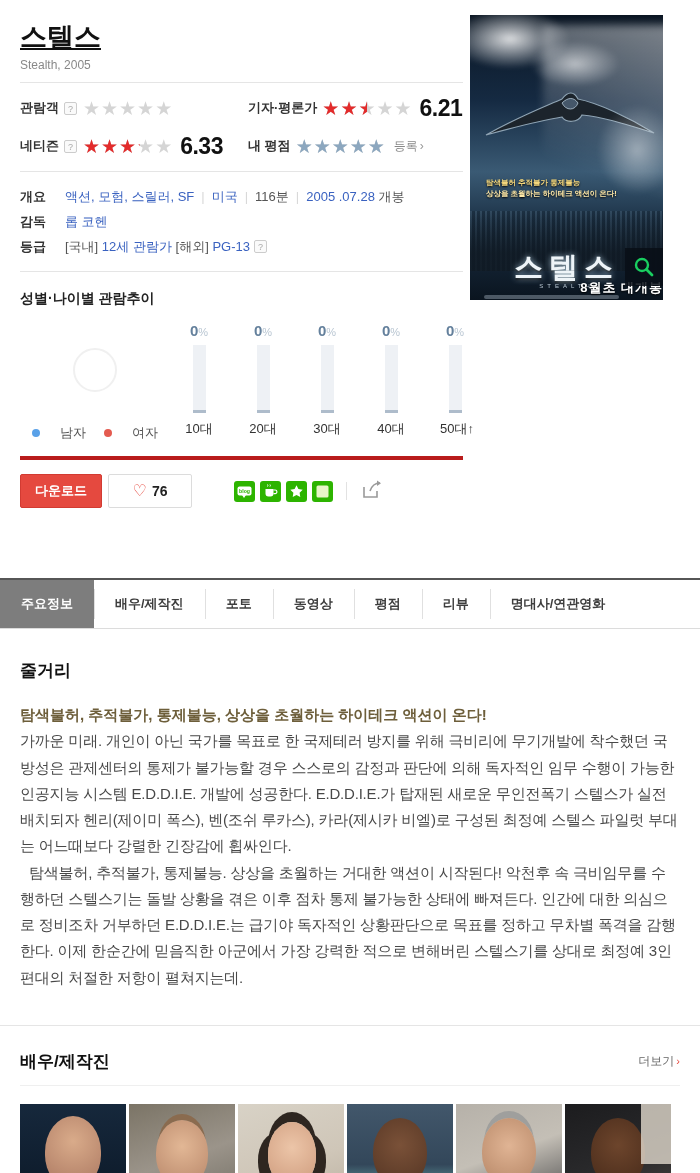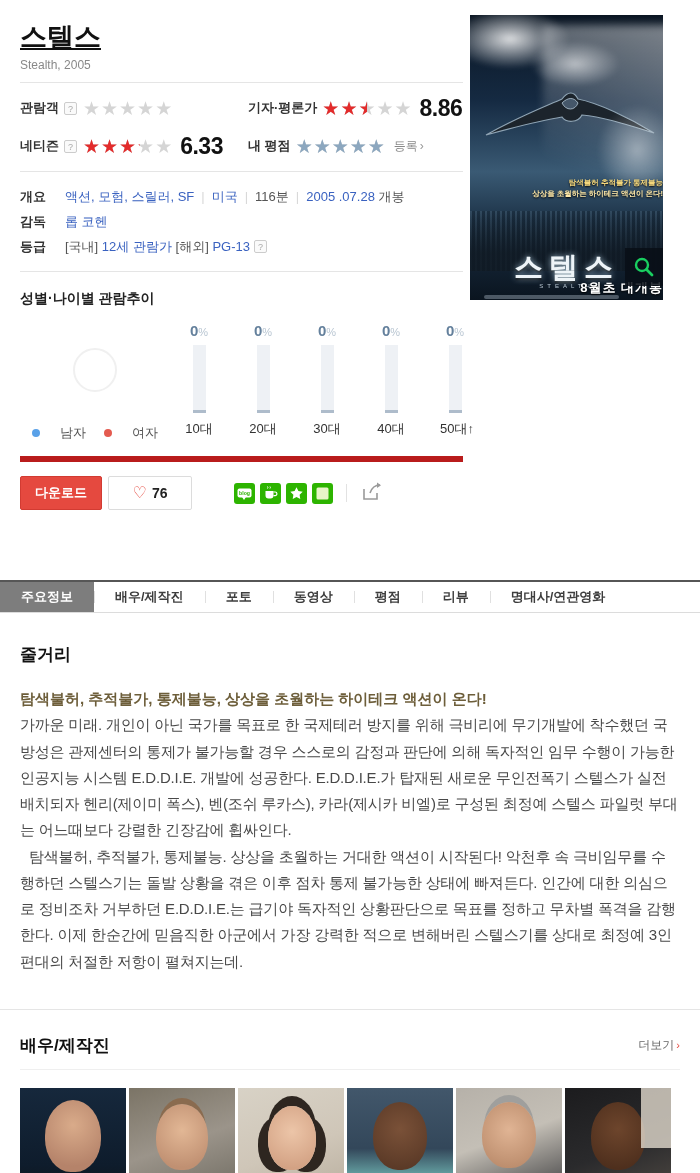--- a/index.html
+++ b/index.html
@@ -45,50 +45,50 @@
   .legend .l-item { display:flex; align-items:center; gap:20px; }
   .dot { width:8px; height:8px; border-radius:50%; display:inline-block; }
   .bars { display:flex; gap:34px; padding-left:14px; }
   .bar-col { width:30px; text-align:center; }
   .bar-pct { font-size:13px; color:#7d96ad; margin-bottom:6px; }
   .bar-pct b { font-size:15px; color:#64809c; }
   .bar-pct span { color:#b9c6d2; font-size:11px; }
   .bar-track { width:13px; height:68px; margin:0 auto; background:#eef1f5; border-bottom:3px solid #aebccb; }
   .bar-name { margin-top:7px; font-size:13px; color:#333; white-space:nowrap; }
 
-  .actions { border-top:6px solid #b91c1c; padding:14px 0 18px 0; display:flex; align-items:center; }
+  .actions { border-top:4px solid #b91c1c; padding:14px 0 18px 0; display:flex; align-items:center; }
   .btn-download { width:82px; height:34px; background:#e5493f; border:1px solid #d23b32; color:#fff; font-weight:bold; font-size:13px; border-radius:2px; cursor:pointer; }
   .btn-like { margin-left:6px; height:34px; min-width:84px; background:#fff; border:1px solid #dcdcdc; border-radius:2px; display:inline-flex; align-items:center; justify-content:center; gap:5px; cursor:pointer; }
   .btn-like .heart { color:#e5493f; font-size:16px; line-height:1; }
   .btn-like .cnt { font-weight:bold; font-size:14px; color:#222; }
   .share-icons { margin-left:42px; display:flex; align-items:center; gap:5px; }
   .sq-icon { width:21px; height:21px; border-radius:3px; display:inline-block; }
   .share-divider { width:1px; height:18px; background:#e2e2e2; margin:0 8px; }
   .share-out { color:#9a9a9a; }
 
   
   .poster { position:absolute; top:15px; left:470px; width:193px; height:285px; overflow:hidden; background:linear-gradient(180deg,#0a1522 0%,#152a42 30%,#3a5a74 55%,#1d3348 72%,#0a141f 100%); }
   .cloud { position:absolute; background:radial-gradient(closest-side,rgba(255,255,255,0.85),rgba(255,255,255,0)); filter:blur(2px); }
   .c1 { width:120px; height:60px; left:-20px; top:-6px; }
   .c2 { width:90px; height:46px; left:60px; top:26px; opacity:.7; }
   .c3 { width:80px; height:90px; right:-14px; top:90px; opacity:.55; }
   .beam { position:absolute; width:160px; height:260px; right:-40px; top:10px; background:linear-gradient(200deg,rgba(255,255,255,0.5),rgba(255,255,255,0) 60%); filter:blur(4px); }
   .jet { position:absolute; left:8px; top:58px; width:180px; height:80px; }
-  .p-tagline { position:absolute; top:162px; left:0; right:0; text-align:right; font-size:7.5px; line-height:1.5; color:#f3d67c; font-weight:bold; text-shadow:0 1px 2px #000; }
+  .p-tagline { position:absolute; top:162px; left:16px; right:0; text-align:left; font-size:7.5px; line-height:1.5; color:#f3d67c; font-weight:bold; text-shadow:0 1px 2px #000; }
   .p-tagline .t2 { color:#ffe9a8; }
   .city { position:absolute; left:0; right:0; top:196px; height:60px; background:linear-gradient(180deg,rgba(20,32,44,0) 0%,rgba(16,26,36,0.85) 70%),repeating-linear-gradient(90deg,rgba(120,150,170,0.18) 0 2px,rgba(10,18,26,0.25) 2px 5px); }
   .p-title { position:absolute; top:238px; left:0; right:0; text-align:center; color:#eef4f8; font-size:29px; font-weight:bold; letter-spacing:6px; line-height:1; text-shadow:0 0 6px rgba(180,210,230,.9),0 2px 2px #000; }
   .p-title-en { position:absolute; top:268px; left:0; right:0; text-align:center; color:#b8c6d2; font-size:6px; letter-spacing:4px; }
   .p-credit1,.p-credit2 { position:absolute; left:14px; right:44px; height:4px; background:rgba(200,215,228,.35); border-radius:2px; }
   .p-credit1 { top:280px; }
   .p-release { position:absolute; bottom:3px; left:0; right:0; text-align:right; color:#fff; font-weight:bold; font-size:13px; letter-spacing:1px; text-shadow:0 1px 2px #000; }
   .zoom-btn { position:absolute; right:0; bottom:14px; width:38px; height:38px; background:rgba(8,14,22,.85); display:flex; align-items:center; justify-content:center; cursor:pointer; }
 
   
-  .tabs { margin-top:52px; border-top:2px solid #565656; border-bottom:1px solid #dcdcdc; display:flex; align-items:stretch; height:33px; }
+  .tabs { margin-top:52px; border-top:2px solid #565656; border-bottom:1px solid #dcdcdc; display:flex; align-items:stretch; height:51px; }
   .tab { display:flex; align-items:center; padding:0 21px; font-size:13px; font-weight:bold; color:#3d3d3d; cursor:pointer; position:relative; }
   .tab.active { background:#7d7d7d; color:#fff; }
   .tab:not(.active):not(:first-child)::before { content:""; position:absolute; left:0; top:9px; bottom:9px; width:1px; background:#e0e0e0; }
 
   
   .synopsis { padding:30px 20px 34px 20px; }
   .synopsis h2 { font-size:17px; font-weight:bold; color:#111; margin-bottom:14px; }
   .syn-tagline { font-size:15px; font-weight:bold; color:#6d5e3a; line-height:1.75;margin-top:20px; }
   .syn-p { font-size:15px; color:#484848; line-height:1.75; letter-spacing:-0.2px; }
   .syn-p.indent { text-indent:9px; }
@@ -132,21 +132,21 @@
 
       <div class="ratings" id="ratings">
           <div class="rating-cell">
             <span class="r-label">관람객</span>
             <span class="help">?</span>
             <span class="stars"><span class="bg">★★★★★</span><span class="fg" style="width: 0%; color: rgb(227, 43, 43);">★★★★★</span></span>
           </div>
           <div class="rating-cell">
             <span class="r-label">기자·평론가</span>
             <span class="stars"><span class="bg">★★★★★</span><span class="fg" style="width: 50%; color: rgb(227, 43, 43);">★★★★★</span></span>
-            <strong class="score">8.86</strong>
+            <strong class="score">6.21</strong>
           </div>
           <div class="rating-cell">
             <span class="r-label">네티즌</span>
             <span class="help">?</span>
             <span class="stars"><span class="bg">★★★★★</span><span class="fg" style="width: 63%; color: rgb(227, 43, 43);">★★★★★</span></span>
             <strong class="score">6.33</strong>
           </div>
           <div class="rating-cell">
             <span class="r-label">내 평점</span>
             <span class="stars"><span class="bg">★★★★★</span><span class="fg" style="width: 100%; color: rgb(140, 167, 191);">★★★★★</span></span>

